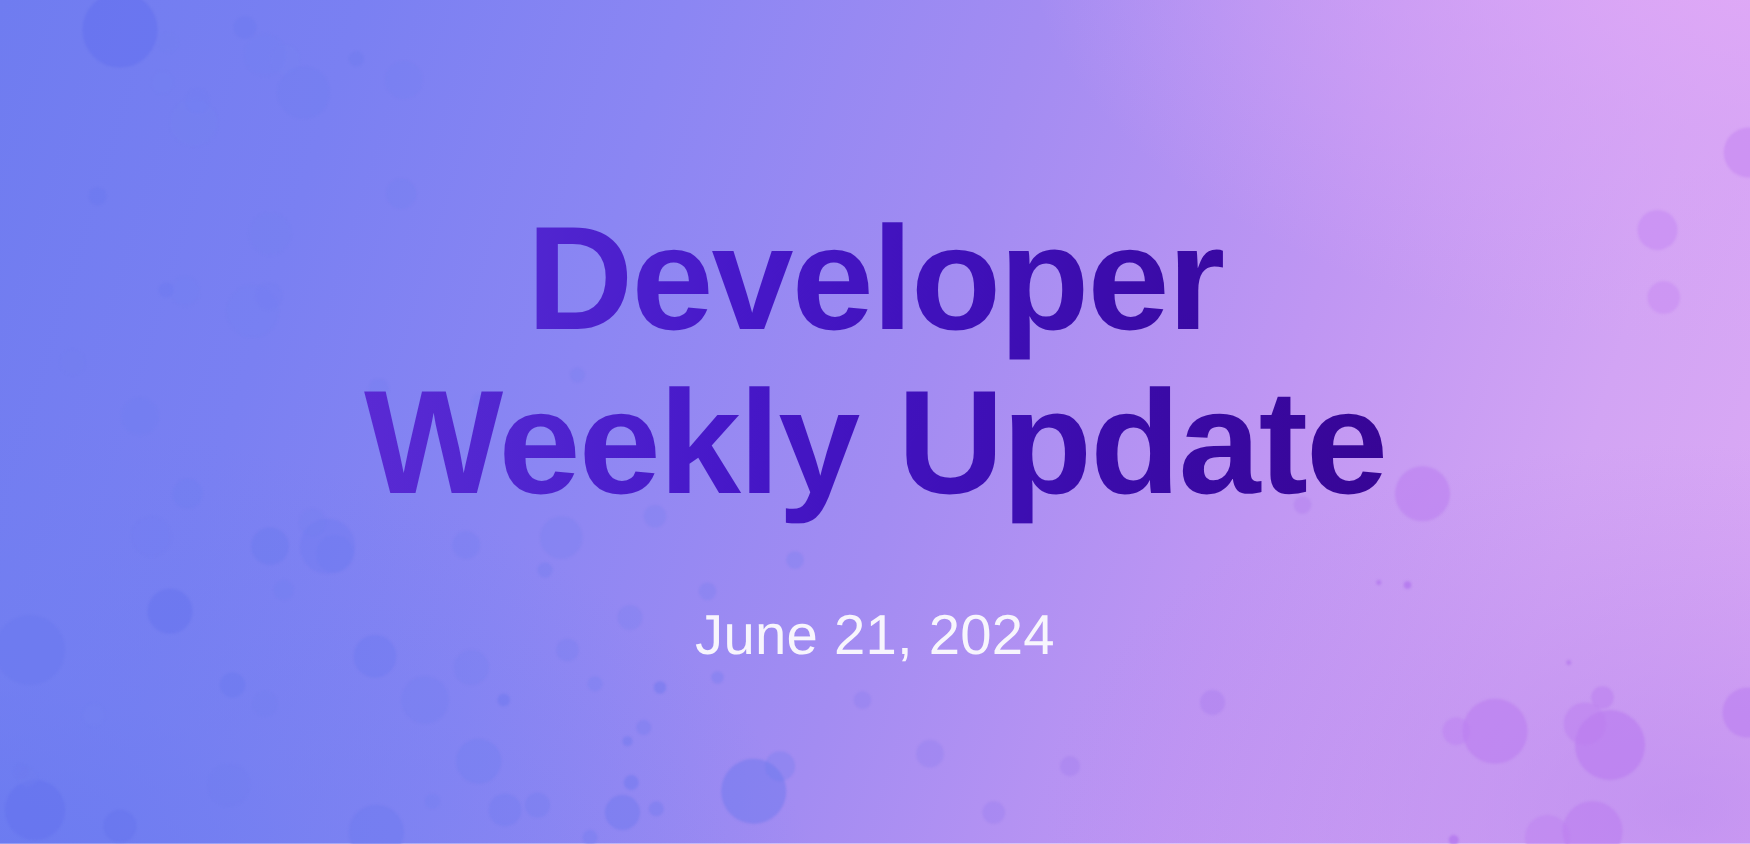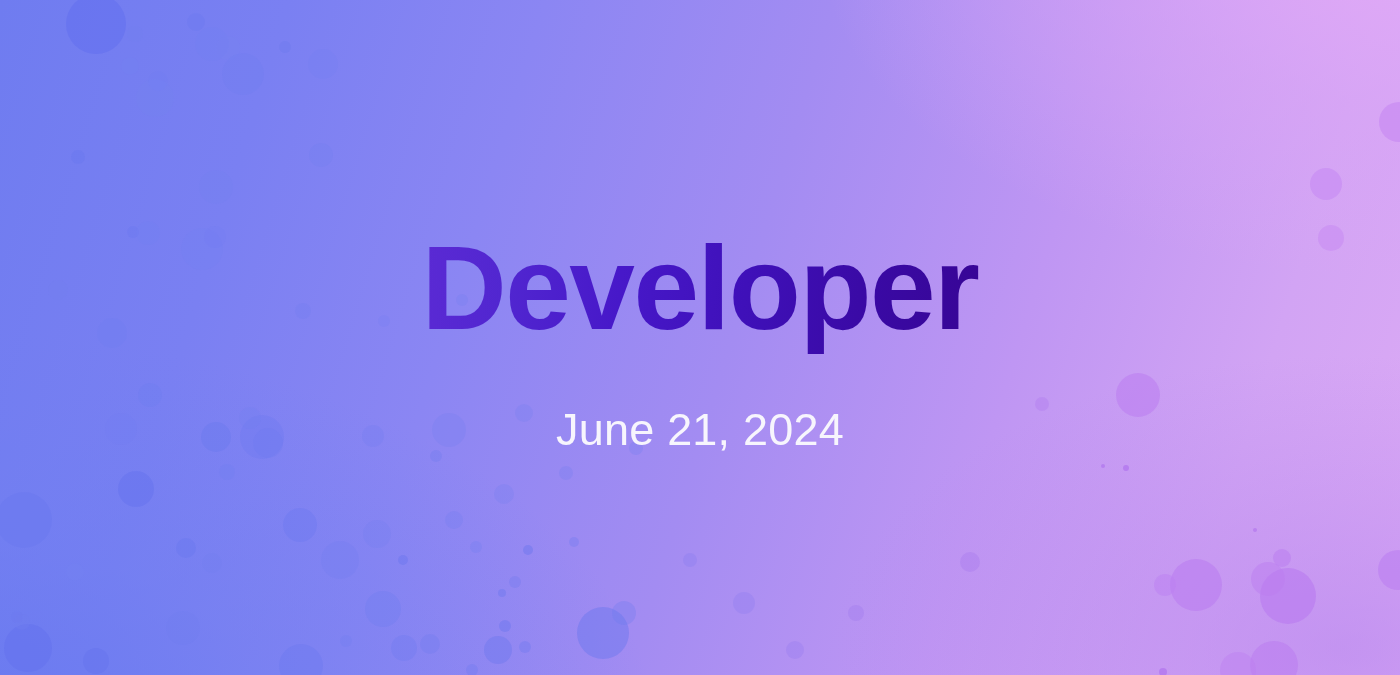--- a/index.html
+++ b/index.html
@@ -73,21 +73,21 @@
     position: absolute;
     inset: 0;
     display: flex;
     flex-direction: column;
     align-items: center;
     justify-content: center;
     text-align: center;
   }
 
   .title {
-    margin: 4px;
+    margin: 17px;
     font-size: 118px;
     font-weight: 700;
     line-height: 1.11;
     letter-spacing: -1.5px;
     max-width: 1180px;
     background-image: linear-gradient(96deg,
         #5b2ad4 0%,
         #5126d0 16%,
         #4718c9 36%,
         #3f10b9 58%,
@@ -207,17 +207,18 @@
       <span class="bubble" style="left:848px;top:605px;width:16px;height:16px;background:rgba(152,112,236,0.26);"></span>
       <span class="bubble" style="left:1035px;top:397px;width:14px;height:14px;background:rgba(170,112,238,0.28);"></span>
       <span class="bubble" style="left:733px;top:592px;width:22px;height:22px;background:rgba(130,116,238,0.24);"></span>
       <span class="bubble" style="left:683px;top:553px;width:14px;height:14px;background:rgba(126,118,238,0.24);"></span>
       <span class="bubble" style="left:786px;top:641px;width:18px;height:18px;background:rgba(140,114,237,0.24);"></span>
     </div>
 
   <div class="content">
     <h1 class="title">
       <span class="line">Developer</span>
+      <span class="line">Weekly Update</span>
     </h1>
     <div class="date">June 21, 2024</div>
   </div>
 
 </div>
 
 </body></html>

